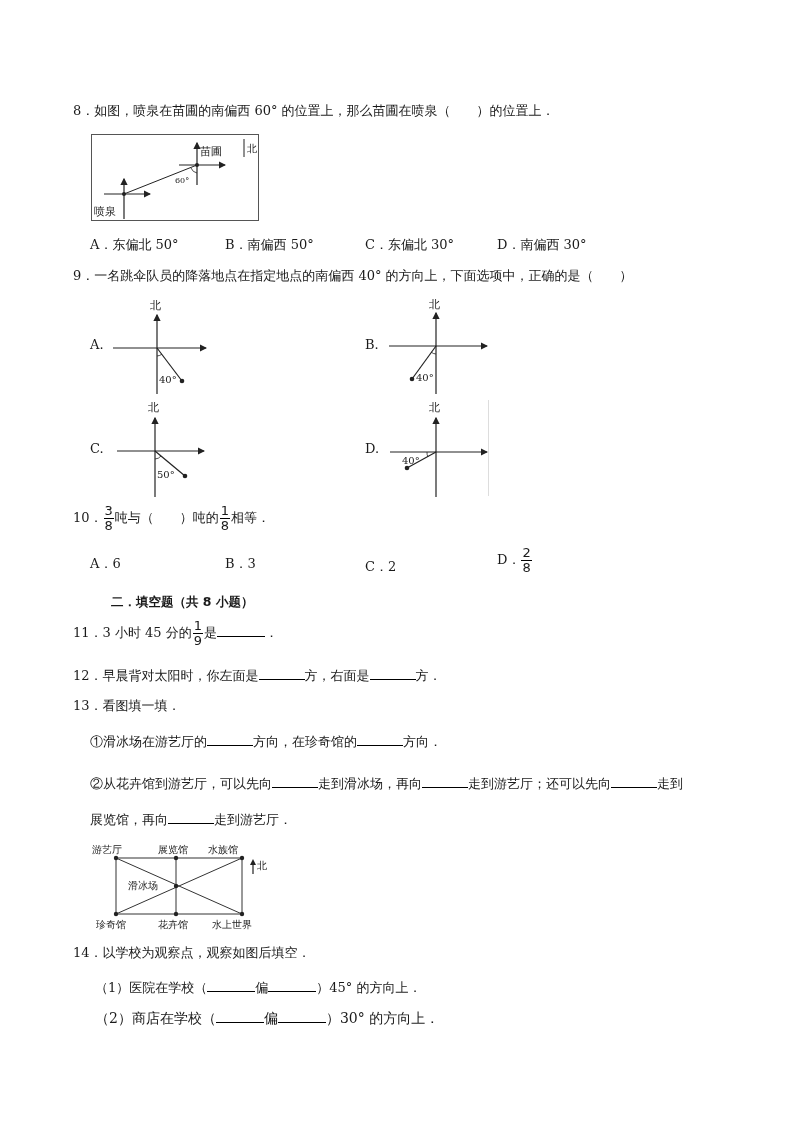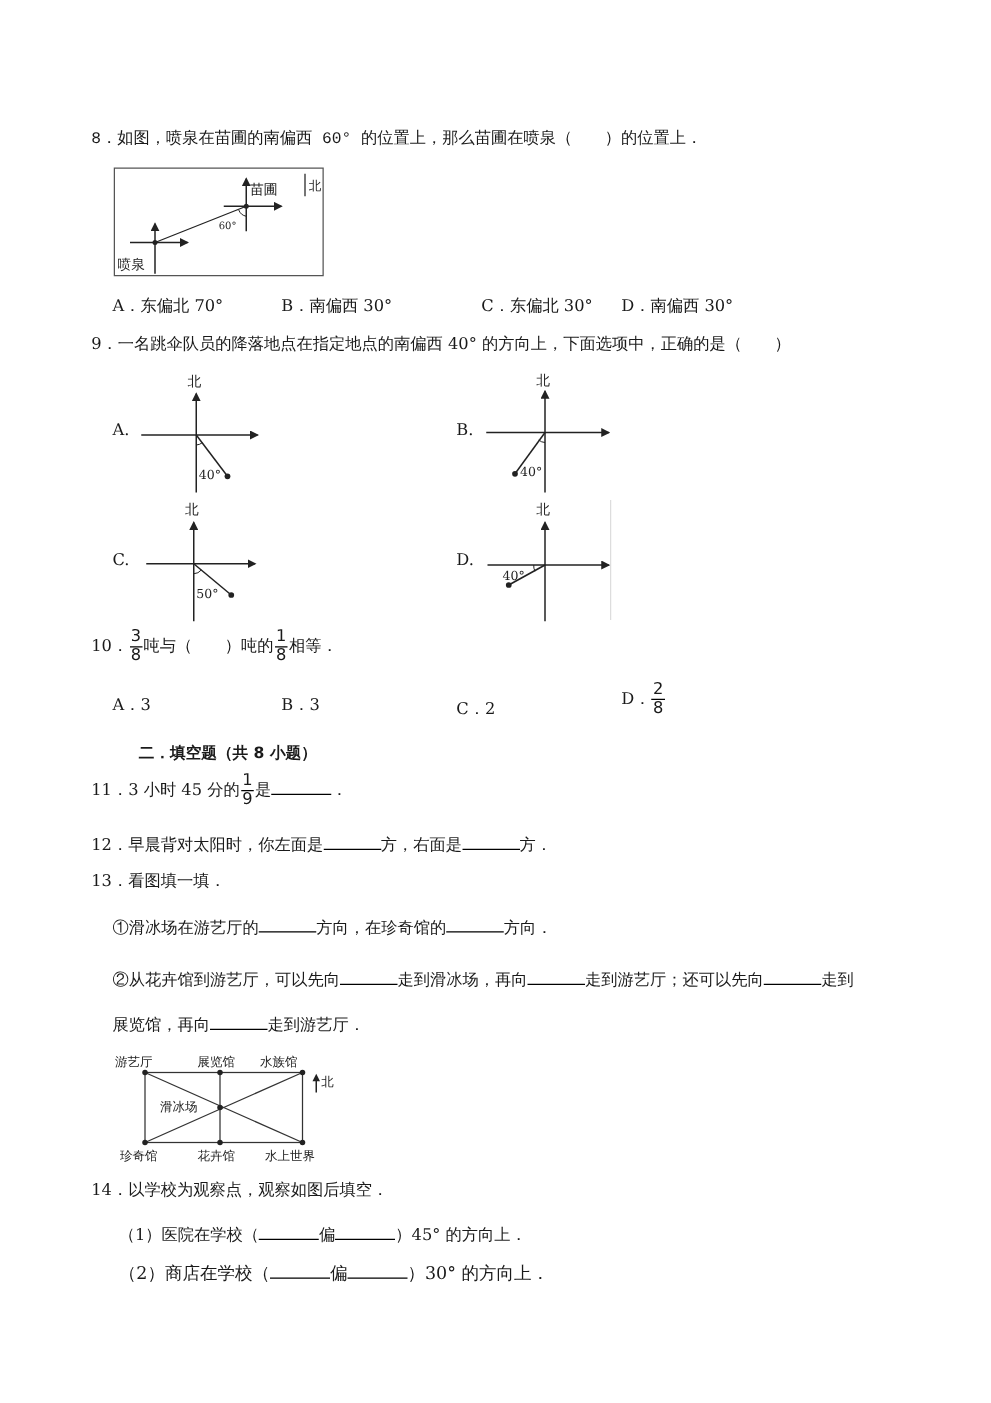--- a/index.html
+++ b/index.html
@@ -14,21 +14,21 @@
   .blank { display: inline-block; border-bottom: 1px solid #000; height: 14px; vertical-align: baseline; }
   .frac { display: inline-block; vertical-align: middle; text-align: center; font-family: "DejaVu Sans", "Liberation Sans", sans-serif; font-size: 13px; line-height: 14px; margin: 0 1px; }
   .frac .num { display: block; border-bottom: 1px solid #000; padding: 0 1px; }
   .frac .den { display: block; padding: 0 1px; }
   .section { font-weight: bold; font-family: "DejaVu Sans", "Liberation Sans", sans-serif; font-size: 12.5px; margin-left: 38px; }
   svg text { font-family: "DejaVu Serif", "Liberation Serif", serif; }
 </style>
 </head>
 <body>
 
-<div class="line" style="top:102px;font-family:Liberation Mono, monospace;">8．如图，喷泉在苗圃的南偏西 60° 的位置上，那么苗圃在喷泉（　　）的位置上．</div>
+<div class="line" style="top:102px;">8．如图，喷泉在苗圃的南偏西 60° 的位置上，那么苗圃在喷泉（　　）的位置上．</div>
 
 <div class="abs" style="left:91px; top:134px; width:166px; height:85px; border:1px solid #555;">
   <svg width="166" height="85" viewBox="0 0 166 85">
     <defs>
       <marker id="ah" markerWidth="6" markerHeight="6" refX="5" refY="3" orient="auto">
         <path d="M0,0 L6,3 L0,6 z" fill="#222"></path>
       </marker>
     </defs>
 
     <line x1="32" y1="84" x2="32" y2="44" stroke="#222" stroke-width="1.2" marker-end="url(#ah)"></line>
@@ -42,23 +42,23 @@
     <line x1="32" y1="59" x2="105" y2="30" stroke="#222" stroke-width="1"></line>
     <path d="M99,33 A8,8 0 0 0 105,38" fill="none" stroke="#222" stroke-width="0.8"></path>
     <text x="83" y="48" font-size="8" fill="#222">60°</text>
     <text x="108" y="20" font-size="11" fill="#222">苗圃</text>
     <text x="2" y="80" font-size="11" fill="#222">喷泉</text>
     <line x1="152" y1="4" x2="152" y2="22" stroke="#222" stroke-width="1"></line>
     <text x="155" y="17" font-size="10" fill="#222">北</text>
   </svg>
 </div>
 
-<div class="opt" style="left:90px; top:236px;">A．东偏北 70°</div>
-<div class="opt" style="left:225px; top:236px;">B．南偏西 30°</div>
-<div class="opt" style="left:385px; top:236px;">C．东偏北 30°</div>
+<div class="opt" style="left:90px; top:236px;">A．东偏北 50°</div>
+<div class="opt" style="left:225px; top:236px;">B．南偏西 50°</div>
+<div class="opt" style="left:365px; top:236px;">C．东偏北 30°</div>
 <div class="opt" style="left:497px; top:236px;">D．南偏西 30°</div>
 
 <div class="line" style="top:267px;">9．一名跳伞队员的降落地点在指定地点的南偏西 40° 的方向上，下面选项中，正确的是（　　）</div>
 
 <div class="opt" style="left:90px; top:337px;">A.</div>
 <svg class="abs" style="left:110px; top:295px;" width="110" height="100" viewBox="0 0 110 100">
   <defs>
       <marker id="a1" markerWidth="6" markerHeight="6" refX="5" refY="3" orient="auto">
         <path d="M0,0 L6,3 L0,6 z" fill="#222"></path>
       </marker>
@@ -117,21 +117,21 @@
   <circle cx="22" cy="70" r="2.3" fill="#222"></circle>
   <path d="M42,54 A9,9 0 0 0 43,59" fill="none" stroke="#222" stroke-width="0.8"></path>
   <text x="44" y="13" font-size="11" fill="#222">北</text>
   <text x="17" y="66" font-size="10" fill="#222">40°</text>
 </svg>
 <div class="abs" style="left:488px; top:400px; width:1px; height:96px; background:#ddd;"></div>
 
 <div class="line" style="top:503px; line-height:30px;">
   <span>10．</span><span class="frac"><span class="num">3</span><span class="den">8</span></span><span>吨与（　　）吨的</span><span class="frac"><span class="num">1</span><span class="den">8</span></span><span>相等．</span>
 </div>
-<div class="opt" style="left:90px; top:555px;">A．3</div>
+<div class="opt" style="left:90px; top:555px;">A．6</div>
 <div class="opt" style="left:225px; top:555px;">B．3</div>
 <div class="opt" style="left:365px; top:558px;">C．2</div>
 <div class="opt" style="left:497px; top:545px; line-height:30px;">
   <span>D．</span><span class="frac"><span class="num">2</span><span class="den">8</span></span>
 </div>
 
 <div class="line section" style="top:593px;">二．填空题（共 8 小题）</div>
 
 <div class="line" style="top:618px; line-height:30px;">
   <span>11．3 小时 45 分的</span><span class="frac"><span class="num">1</span><span class="den">9</span></span><span>是</span><span class="blank" style="width:48px;"></span><span>．</span>

